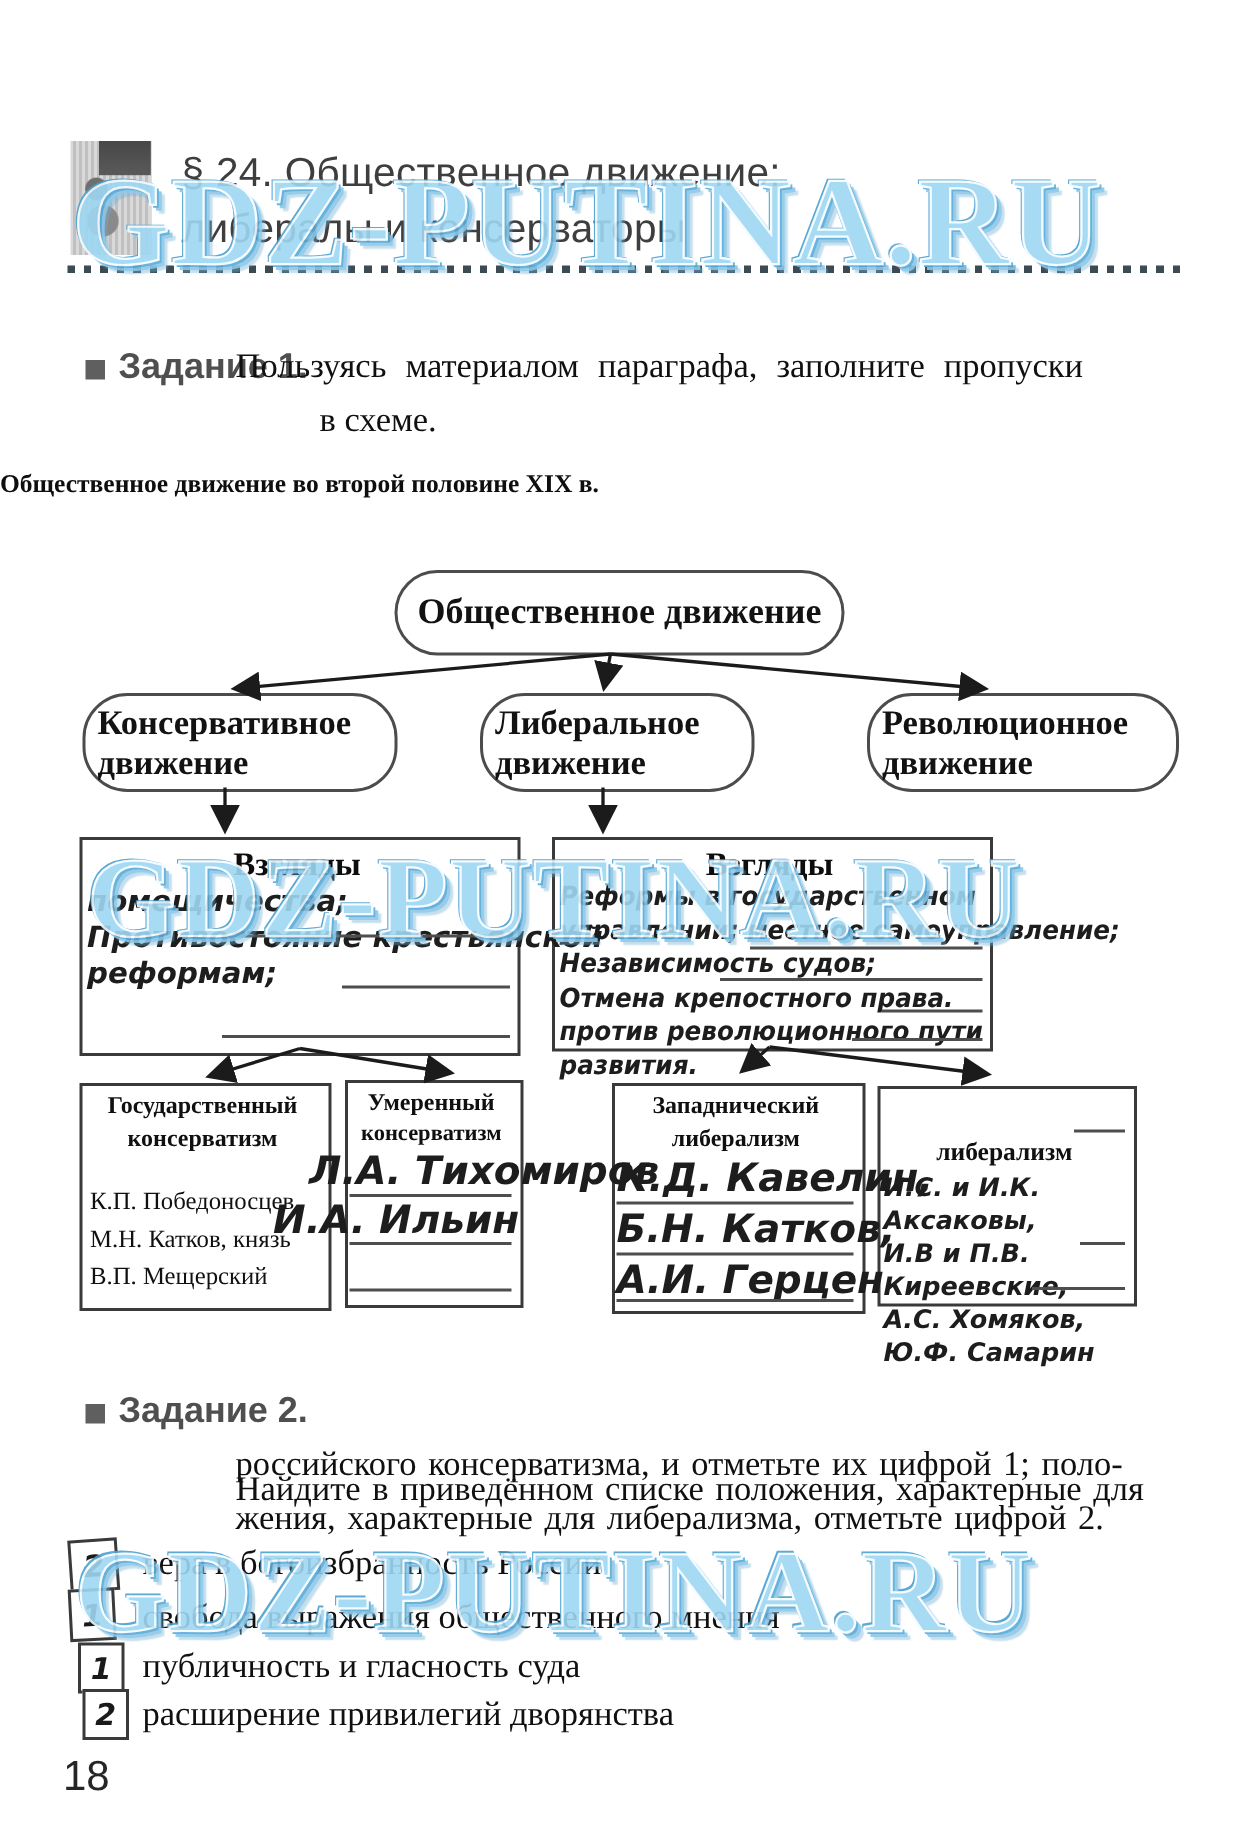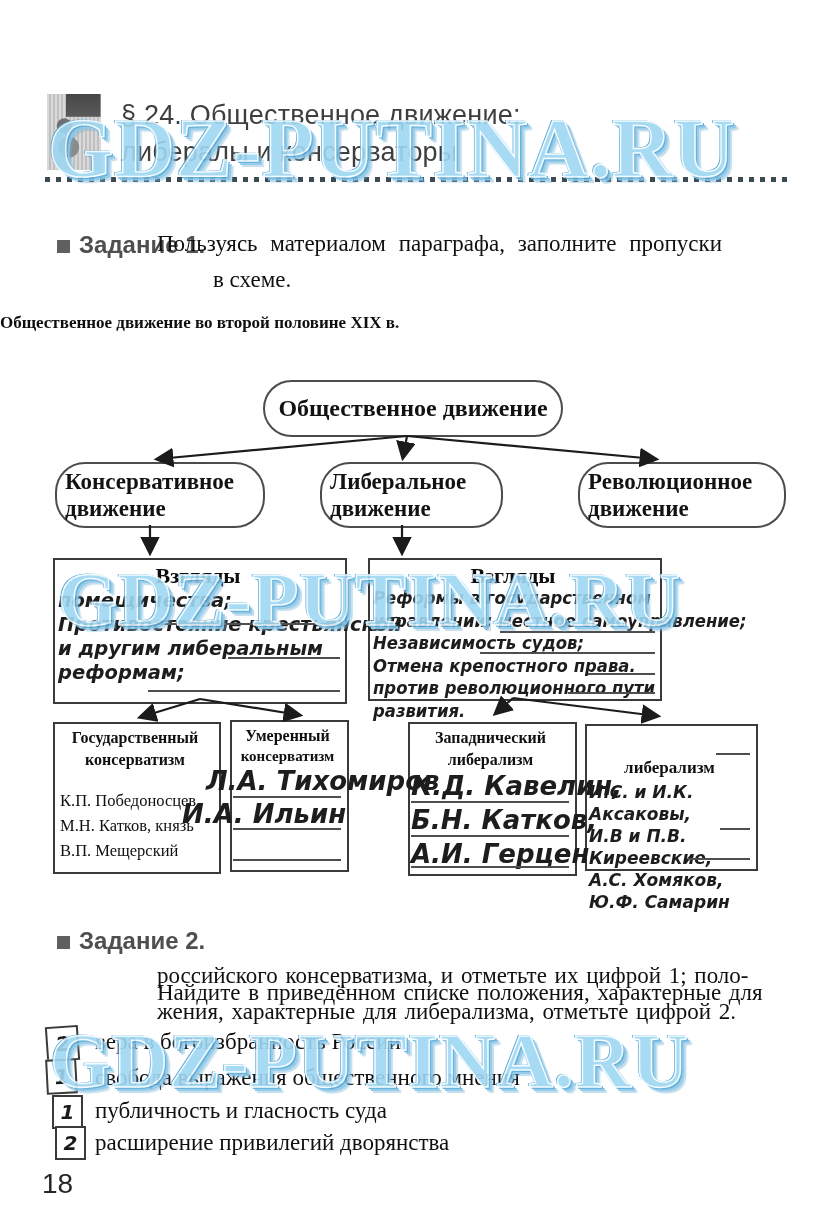--- a/index.html
+++ b/index.html
@@ -99,21 +99,20 @@
   <div class="abs pill" style="left:578px;top:462px;width:188px;height:62px;font-size:23px;line-height:27px;padding:0 8px;">Революционное движение</div>
 
   <div class="abs vbox" style="left:53px;top:558px;width:290px;height:142px;"></div>
   <div class="abs vbox" style="left:368px;top:558px;width:290px;height:139px;"></div>
   <div class="views-heading" style="left:53px;width:290px;">Взгляды</div>
   <div class="views-heading" style="left:368px;width:290px;">Взгляды</div>
 
   <div class="abs hand views-lines" style="left:58px;top:589px;">
     <div>помещичества;</div>
     <div>Противостояние крестьянской</div>
-    <div>и другим либеральным</div>
     <div>реформам;</div>
   </div>
   <div class="abs hand views-lines" style="left:373px;top:587px;font-size:17.5px;line-height:22.5px;transform:scaleX(.94);transform-origin:left top;">
     <div>Реформы в государственном</div>
     <div>управлении; местное самоуправление;</div>
     <div>Независимость судов;</div>
     <div>Отмена крепостного права.</div>
     <div>против революционного пути</div>
     <div>развития.</div>
   </div>

